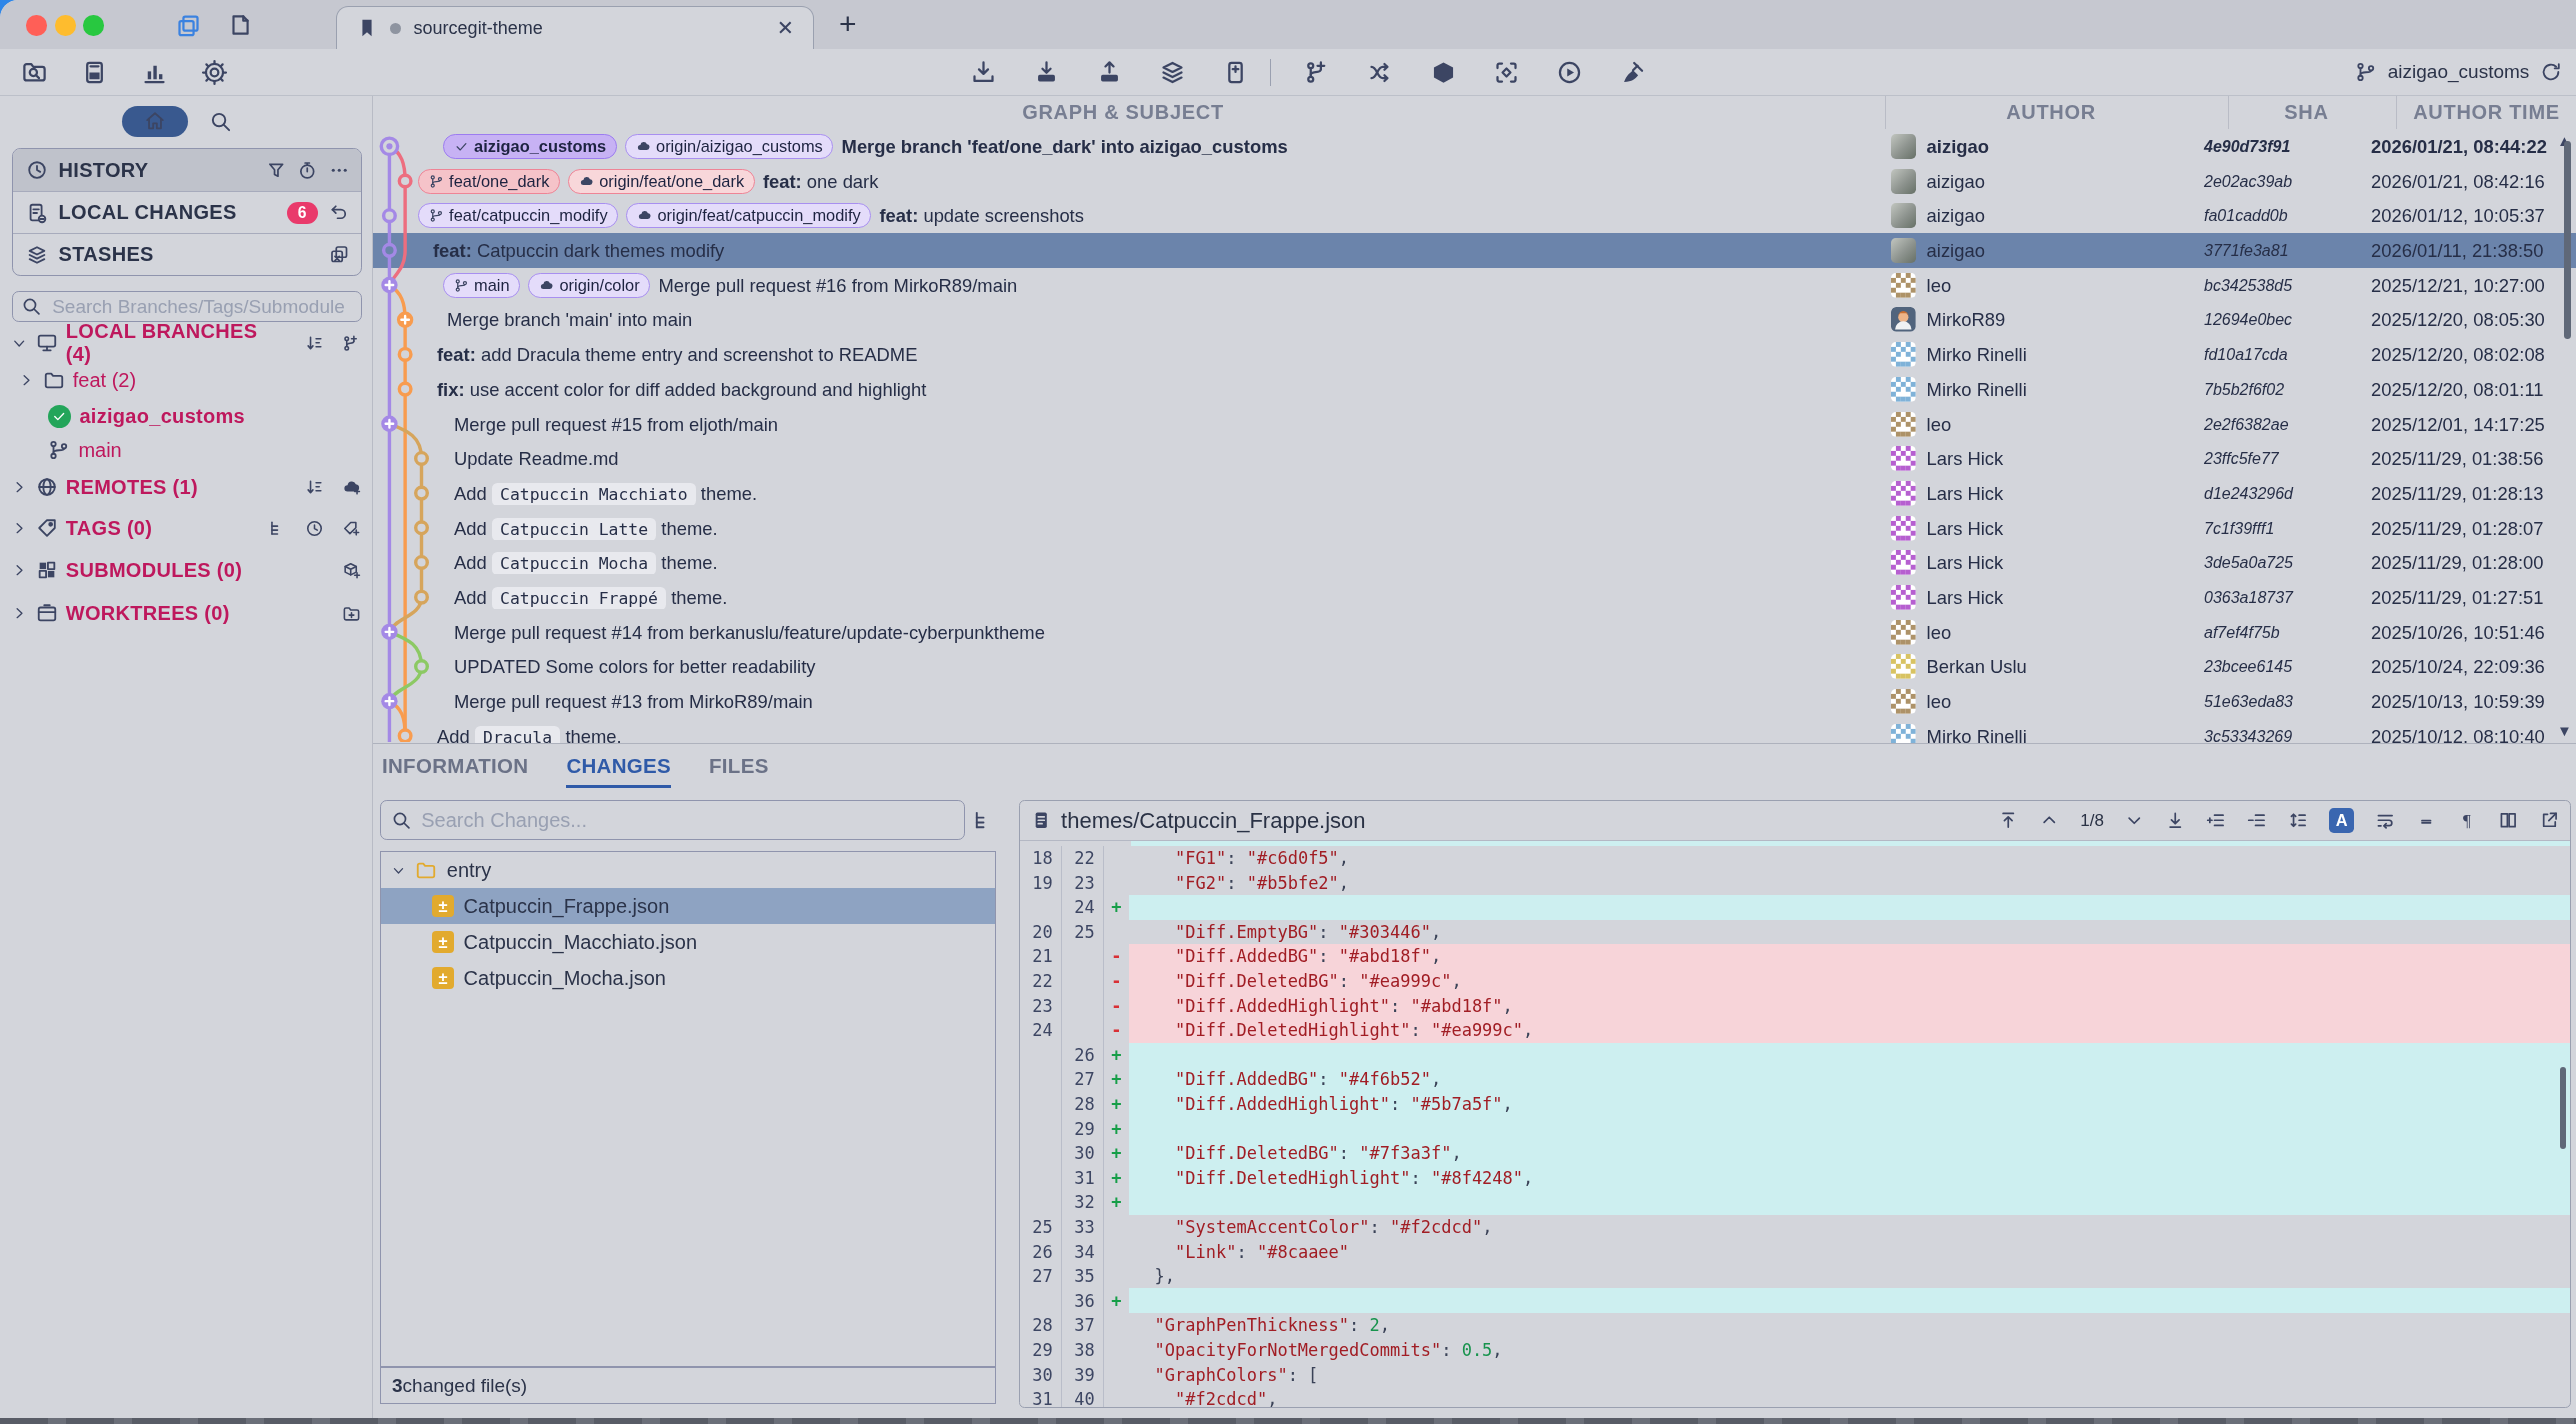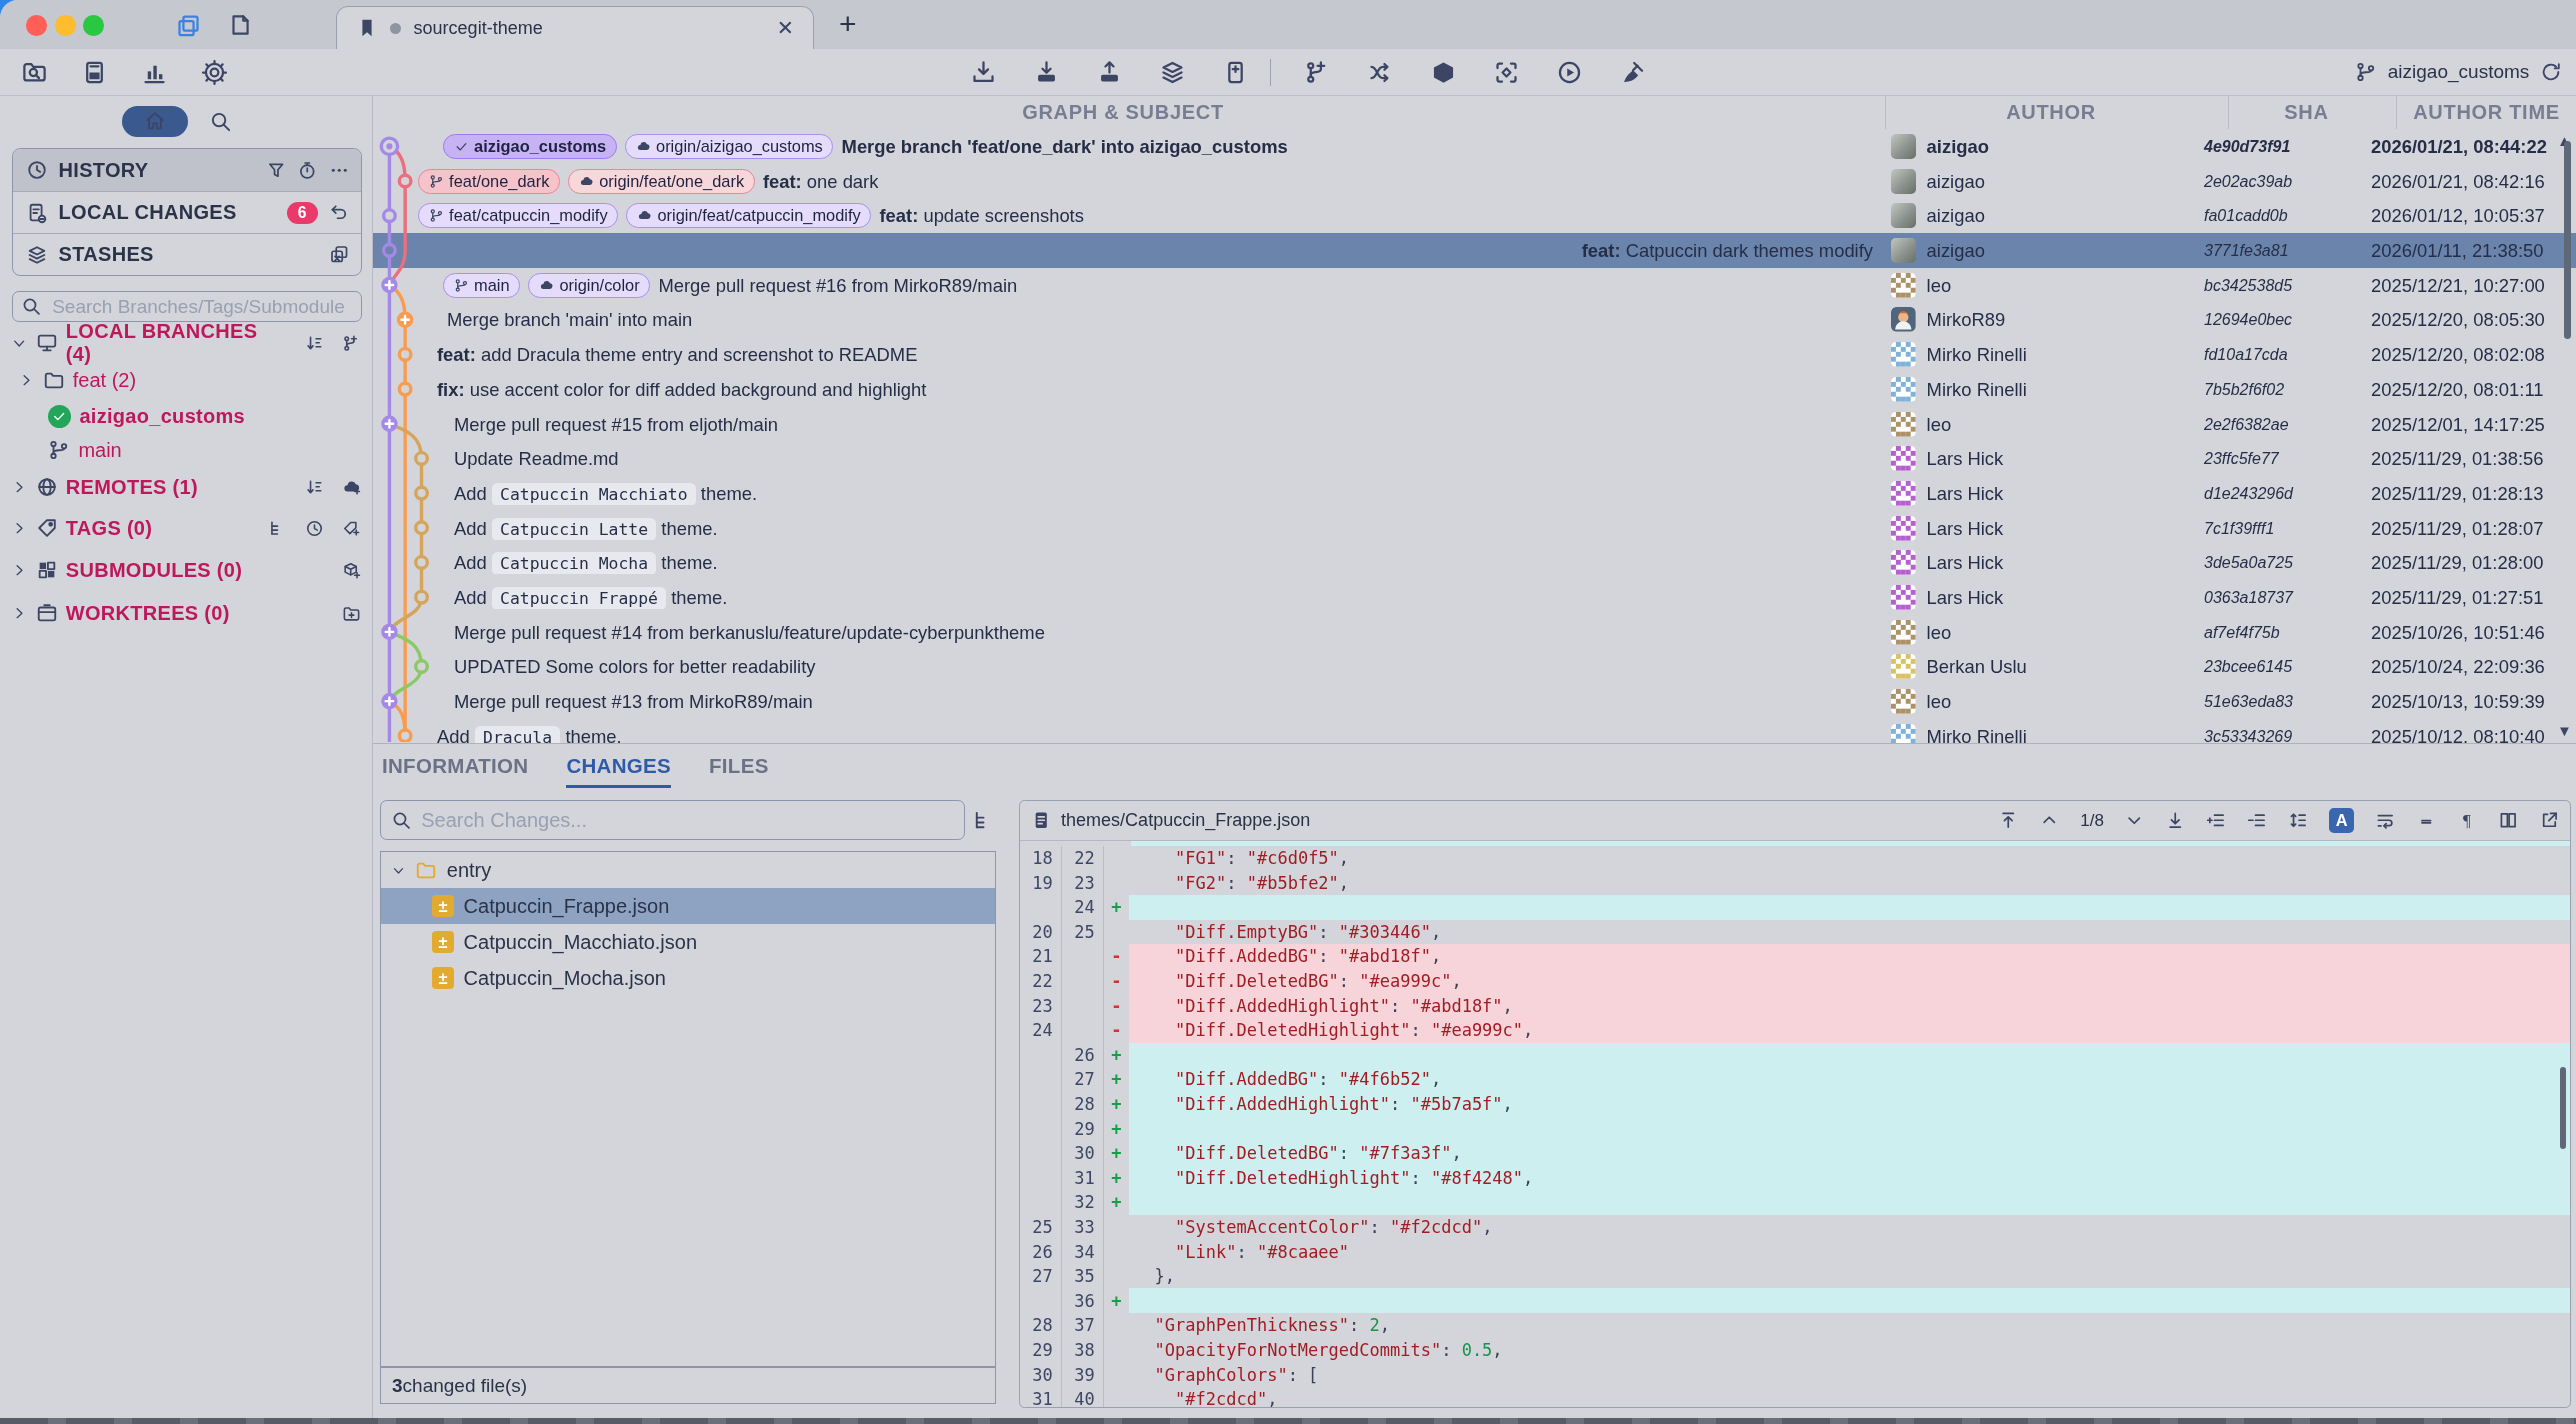--- a/index.html
+++ b/index.html
@@ -68,21 +68,21 @@
   #chg-search input{border:none;outline:none;background:transparent;font-size:20px;flex:1;color:#2b3349;font-family:"Liberation Sans",sans-serif;}
   #chg-search input::placeholder{color:#99a0b2;}
   #chg-tree{position:absolute;left:380px;top:851px;width:616px;height:516px;border:1.4px solid #8f94ad;box-sizing:border-box;background:#d3d5db;overflow:hidden;}
   .frow{height:36px;display:flex;align-items:center;gap:9.6px;font-size:20px;color:#2b3349;box-sizing:border-box;}
   .frow.sel{background:#8ea3c2;}
   .modicon{width:22px;height:22px;border-radius:4.1px;background:#e2aa2e;color:#fff;display:flex;align-items:center;justify-content:center;font-size:16.4px;font-weight:bold;flex:0 0 22px;}
   #chg-status{position:absolute;left:380px;top:1367px;width:616px;height:37px;border:1.4px solid #8f94ad;border-top:1.4px solid #8f94ad;box-sizing:border-box;display:flex;align-items:center;padding:0 11px;font-size:19px;color:#2b3349;background:#d3d5db;}
   
   #diff{position:absolute;left:1019px;top:800px;width:1552px;height:608px;border:1.4px solid #9aa0b0;border-radius:5.5px;box-sizing:border-box;background:#d3d5db;overflow:hidden;}
   #diff-head{height:40px;border-bottom:1.4px solid #b4b8c4;display:flex;align-items:center;gap:9.6px;padding:0 11px;box-sizing:border-box;}
-  #diff-head .fn{font-size:18px;color:#2a3245;flex:0 0 auto;}
+  #diff-head .fn{font-size:22px;color:#2a3245;flex:0 0 auto;}
   #diff-head .sp{flex:1;}
   #diff-head .tools{display:flex;align-items:center;gap:20.5px;color:#3c4563;}
   #diff-head .counter{font-size:17px;color:#2a3245;}
   .a-chip{width:24.6px;height:24.6px;border-radius:4.8px;background:#3a66b0;color:#fff;font-size:16.4px;font-weight:bold;display:flex;align-items:center;justify-content:center;}
   #diff-body{position:absolute;left:0;top:40px;right:0;bottom:0;overflow:hidden;}
   .dline{display:flex;height:24.6px;align-items:center;font-size:17px;}
   .dg{flex:0 0 42px;text-align:center;padding-right:8.2px;box-sizing:border-box;color:#3d4663;border-right:1.4px solid #b9bdc9;height:100%;display:flex;align-items:center;justify-content:flex-end;}
   .ds{flex:0 0 24.6px;text-align:center;height:100%;display:flex;align-items:center;justify-content:center;font-weight:bold;}
   .dt{flex:1;height:100%;display:flex;align-items:center;padding-left:5.5px;white-space:pre;}
   .dline.add .dt{background:#cdeff0;}
@@ -616,21 +616,21 @@
             <span><span style="font-weight: bold;">feat:</span><span> update screenshots</span></span>
           </div>
           <div class="c-author">
             <span class="av" style="background: linear-gradient(135deg, rgb(194, 198, 192), rgb(141, 147, 142) 55%, rgb(102, 112, 102));"></span>
             <span>aizigao</span>
           </div>
           <div class="c-sha">fa01cadd0b</div>
           <div class="c-time">2026/01/12, 10:05:37</div>
         </div>
         <div class="crow sel" style="top: 104px;">
-          <div class="c-subj" style="padding-left: 60px; justify-content: flex-end;">
+          <div class="c-subj" style="padding-left: 60px;">
             <span><span style="font-weight: bold;">feat:</span><span> Catpuccin dark themes modify</span></span>
           </div>
           <div class="c-author">
             <span class="av" style="background: linear-gradient(135deg, rgb(194, 198, 192), rgb(141, 147, 142) 55%, rgb(102, 112, 102));"></span>
             <span>aizigao</span>
           </div>
           <div class="c-sha">3771fe3a81</div>
           <div class="c-time">2026/01/11, 21:38:50</div>
         </div>
         <div class="crow" style="top: 139px;">

